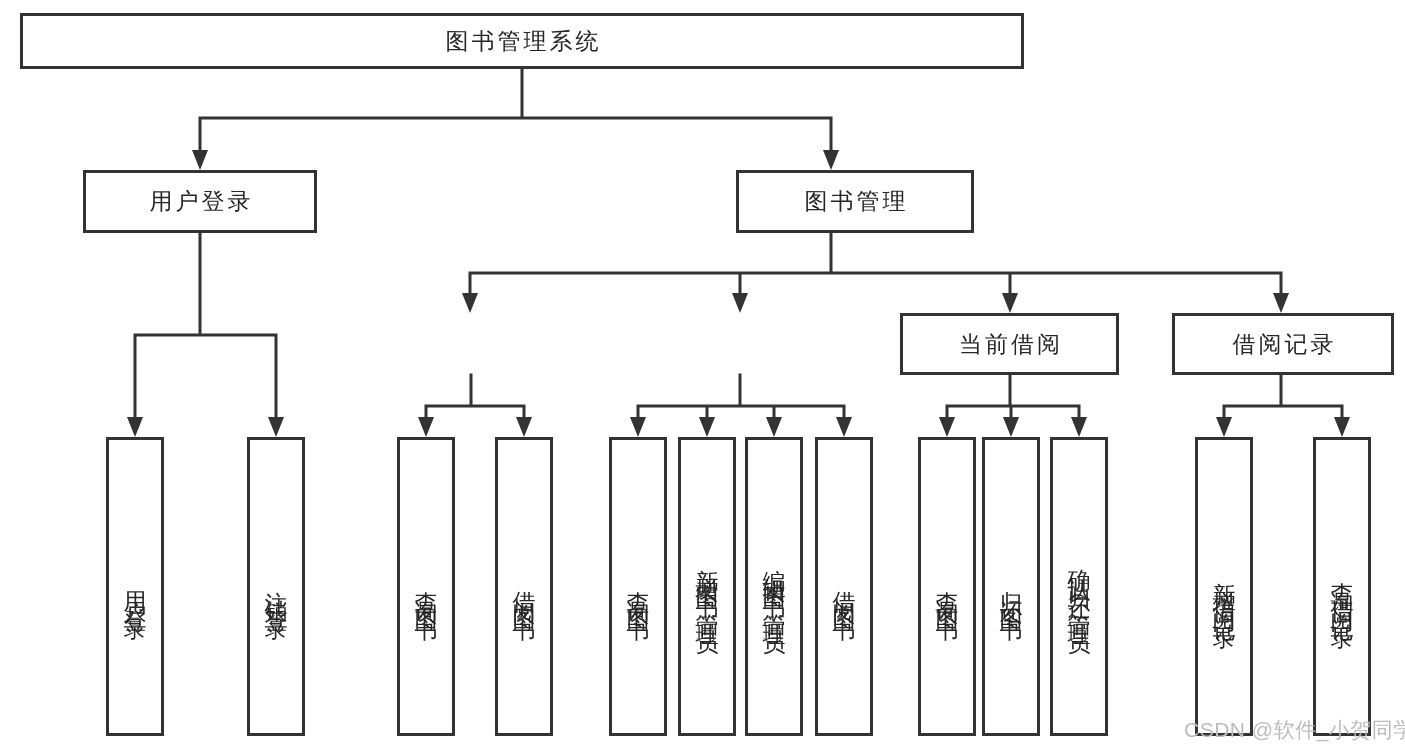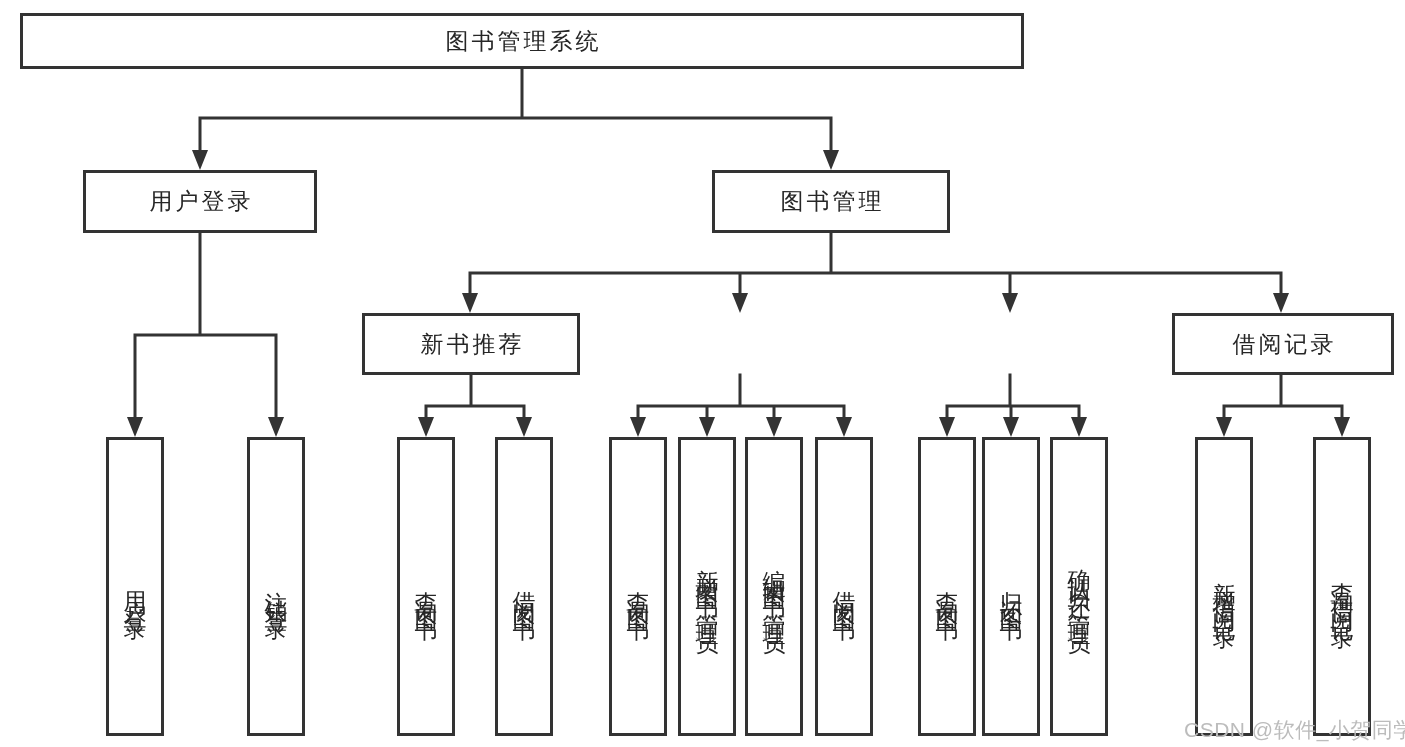--- a/index.html
+++ b/index.html
@@ -110,26 +110,26 @@
     </g>
   </svg>
 
   <div class="node" style="left:20px; top:13px; width:1004px; height:56px">
     <span class="hlabel">图书管理系统</span>
   </div>
 
   <div class="node" style="left:83px; top:170px; width:234px; height:63px">
     <span class="hlabel">用户登录</span>
   </div>
-  <div class="node" style="left:712px; top:170px; width:238px; height:63px">
+  <div class="node" style="left:736px; top:170px; width:238px; height:63px">
     <span class="hlabel">图书管理</span>
   </div>
 
-  <div class="node" style="left:362px; top:313px; width:218px; height:62px">
-    <span class="hlabel">新书推荐</span>
+  <div class="node" style="left:900px; top:313px; width:219px; height:62px">
+    <span class="hlabel">当前借阅</span>
   </div>
   <div class="node" style="left:1172px; top:313px; width:222px; height:62px">
     <span class="hlabel">借阅记录</span>
   </div>
 
   <div class="leaf" style="left:106px">
     <span class="vlabel">用户登录</span>
   </div>
   <div class="leaf" style="left:247px">
     <span class="vlabel">注销登录</span>

